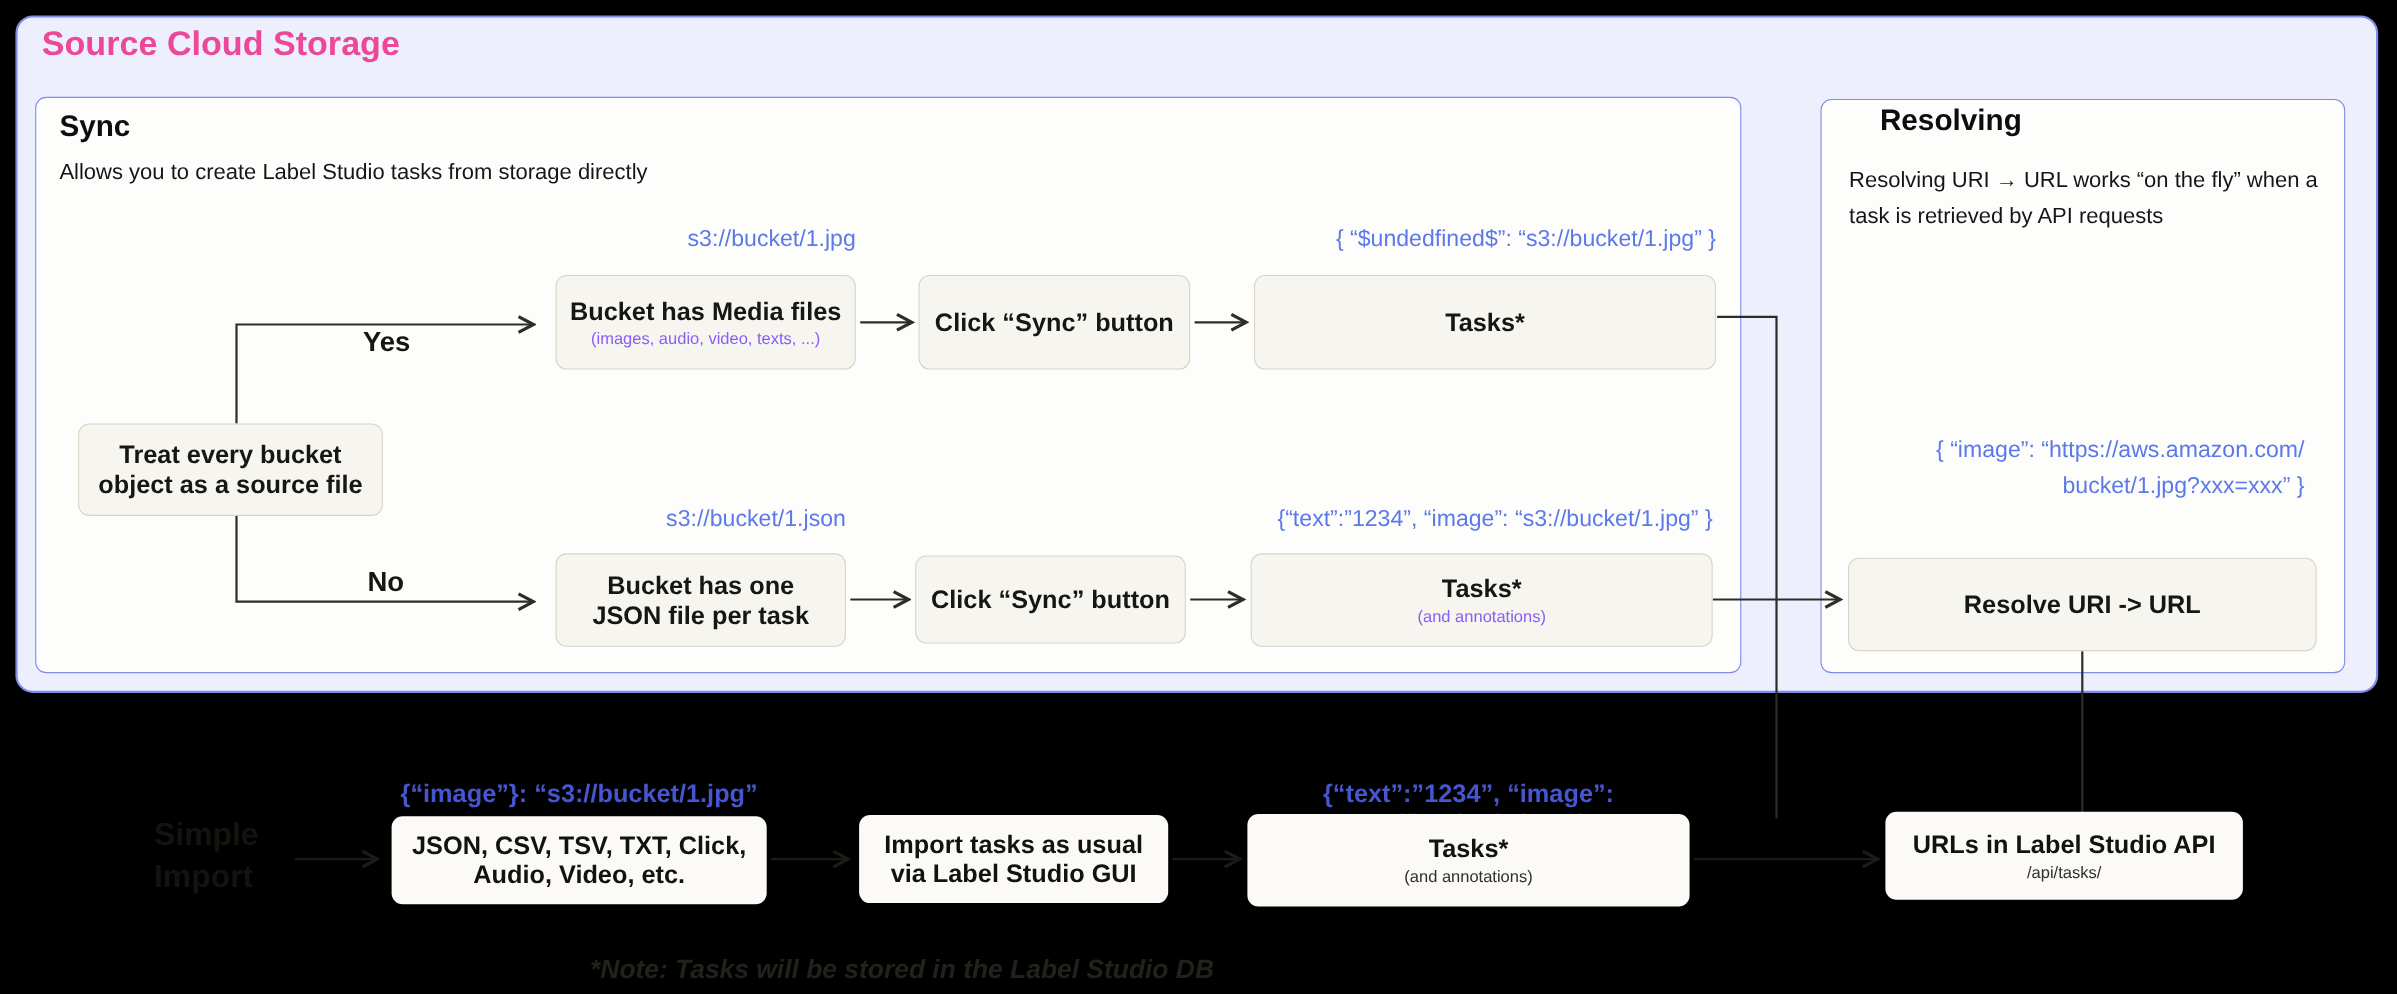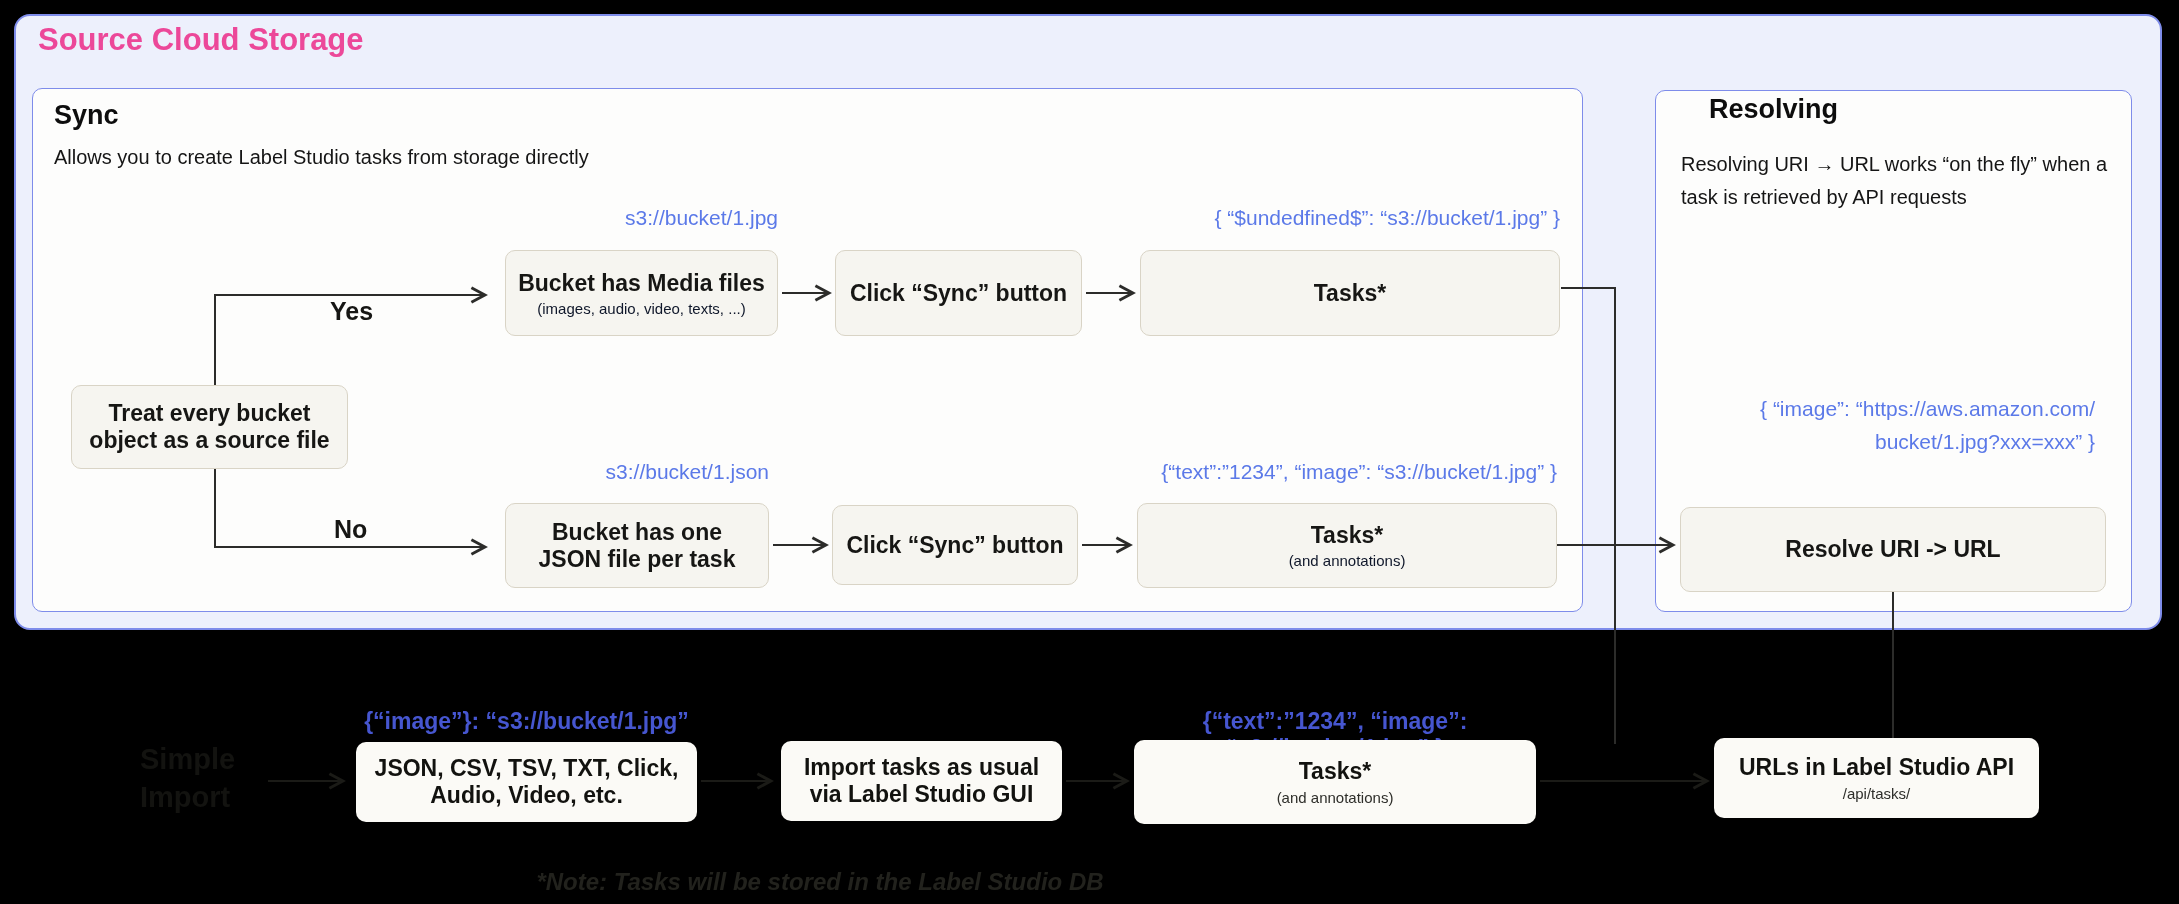--- a/index.html
+++ b/index.html
@@ -12,21 +12,21 @@
   .page-title{left:38px;top:22px;font-size:31px;font-weight:700;color:#ec4899;}
   
   .card{background:#fdfdfc;border:1.5px solid #7e8cea;border-radius:10px;}
   .card-title{font-size:27px;font-weight:700;color:#0d0d0d;}
   .card-sub{font-size:20px;color:#151515;}
   
   .node{background:#f6f5f0;border:1.5px solid #d9d4c6;border-radius:10px;
         display:flex;flex-direction:column;align-items:center;justify-content:center;
         text-align:center;color:#161614;}
   .node .main{font-size:23px;font-weight:700;line-height:27px;}
-  .node .small{font-size:15px;font-weight:400;color:#0f172a;margin-top:3px;}
+  .node .small{font-size:15px;font-weight:400;color:#8b5cf6;margin-top:3px;}
   .bnode{background:#fbfaf6;border-radius:10px;display:flex;flex-direction:column;
          align-items:center;justify-content:center;text-align:center;color:#12120f;}
   .bnode .main{font-size:23px;font-weight:700;line-height:27px;}
   .bnode .small{font-size:15px;font-weight:400;color:#2e2e2a;margin-top:4px;}
   .blue-label{font-size:21px;color:#5b79e8;text-align:right;}
   .blue-label-dark{font-size:23px;font-weight:700;color:#4656d0;text-align:center;}
   .branch-label{font-size:25px;font-weight:700;color:#161614;}
   .ghost{font-size:29px;font-weight:700;line-height:38px;color:#131310;}
   .note{font-size:24px;font-style:italic;font-weight:600;color:#22221d;text-align:center;}
   svg.overlay{position:absolute;left:0;top:0;z-index:6;pointer-events:none;}

